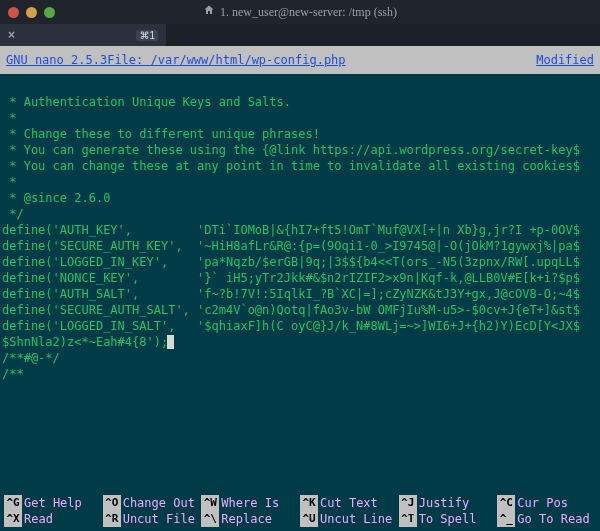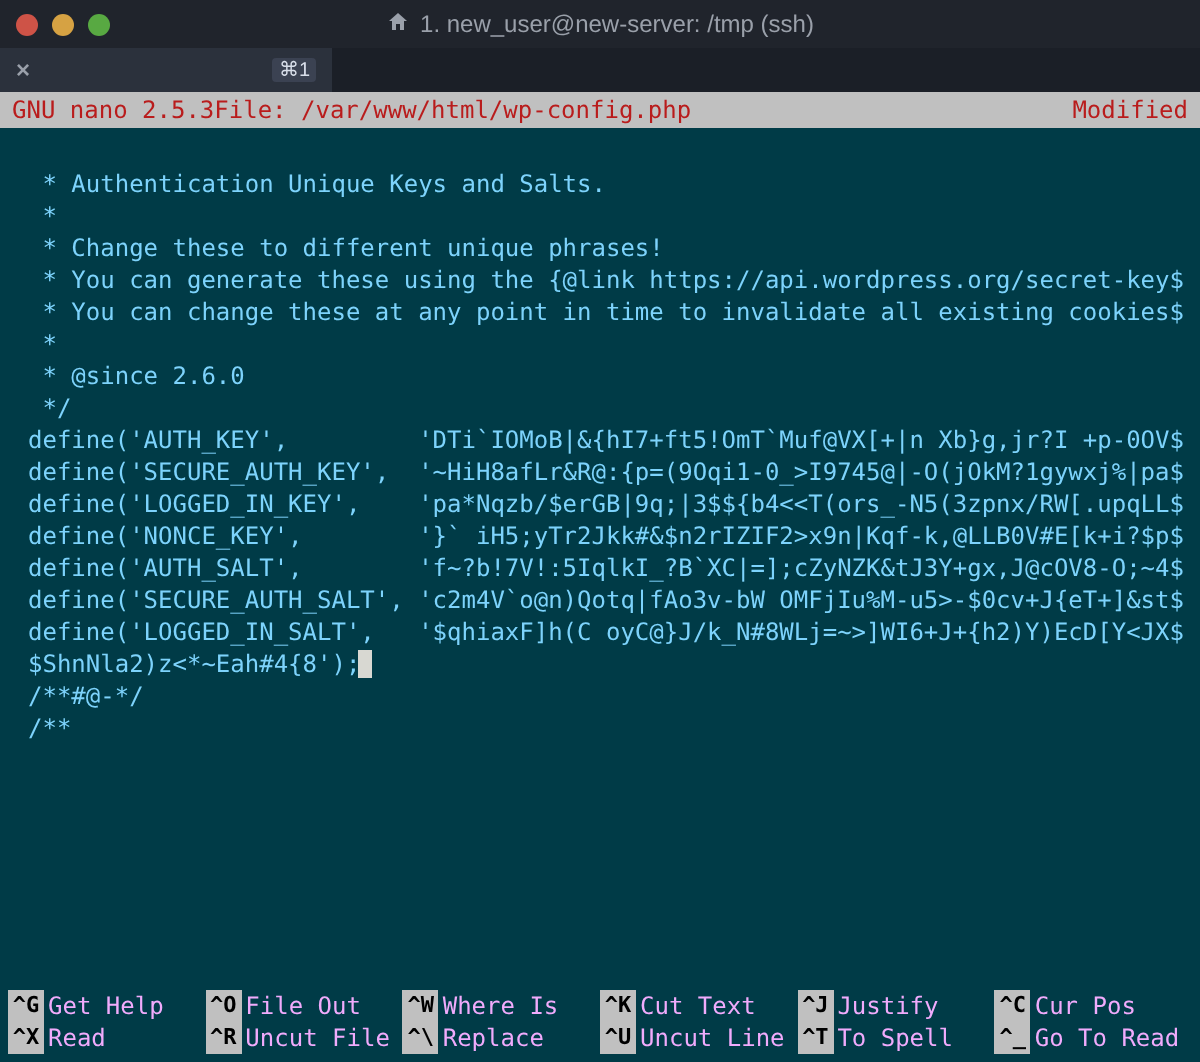--- a/index.html
+++ b/index.html
@@ -46,20 +46,21 @@
   .dot.green { background: #58a942; }
   .titlebar .title {
     position: absolute;
     left: 0; right: 0;
     text-align: left;
     pointer-events: none;
     display: flex;
     justify-content: center;
     align-items: center;
     gap: 5px;
+    font-family: Liberation Serif, serif;
   }
   .home-icon svg { width: 12px; height: 12px; fill: #9aa0aa; }
 
   
   .tabbar {
     height: 22px;
     background: #1b1f27;
     display: flex;
     align-items: stretch;
     font-family: -apple-system, "Segoe UI", sans-serif;
@@ -88,41 +89,42 @@
   
   .editor {
     flex: 1;
     background: #003b47;
     display: flex;
     flex-direction: column;
     overflow: hidden;
   }
   .nano-header {
     background: #c0c0c0;
-    color: #b91c1c;
-    height: 18px;
+    color: #1d4ed8;
+    height: 28px;
     display: flex;
     align-items: center;
     padding: 0 6px;
     font-weight: normal;
     font-size: 12px;
     white-space: pre;
+    text-decoration: underline;
   }
   .nano-header .left  { flex: 0 0 auto; }
   .nano-header .mid   { flex: 1 1 auto; text-align: left; }
   .nano-header .right { flex: 0 0 auto; }
 
   .buffer {
     flex: 1;
-    padding: 4px 6px 0 14px;
+    padding: 4px 6px 0 2px;
     line-height: 16px;
     font-size: 12px;
     white-space: pre;
     overflow: hidden;
-    color: #7dd3fc;
+    color: #22c55e;
   }
   .buffer .line {
     white-space: pre;
     overflow: hidden;
   }
   .cursor {
     display: inline-block;
     width: 7px;
     height: 14px;
     background: #d8d8d2;
@@ -199,21 +201,21 @@
     <div class="buffer" id="buffer"><div class="line"> </div><div class="line"> * Authentication Unique Keys and Salts.</div><div class="line"> *</div><div class="line"> * Change these to different unique phrases!</div><div class="line"> * You can generate these using the {@link https://api.wordpress.org/secret-key$</div><div class="line"> * You can change these at any point in time to invalidate all existing cookies$</div><div class="line"> *</div><div class="line"> * @since 2.6.0</div><div class="line"> */</div><div class="line">define('AUTH_KEY',         'DTi`IOMoB|&amp;{hI7+ft5!OmT`Muf@VX[+|n Xb}g,jr?I +p-0OV$</div><div class="line">define('SECURE_AUTH_KEY',  '~HiH8afLr&amp;R@:{p=(9Oqi1-0_&gt;I9745@|-O(jOkM?1gywxj%|pa$</div><div class="line">define('LOGGED_IN_KEY',    'pa*Nqzb/$erGB|9q;|3$${b4&lt;&lt;T(ors_-N5(3zpnx/RW[.upqLL$</div><div class="line">define('NONCE_KEY',        '}` iH5;yTr2Jkk#&amp;$n2rIZIF2&gt;x9n|Kqf-k,@LLB0V#E[k+i?$p$</div><div class="line">define('AUTH_SALT',        'f~?b!7V!:5IqlkI_?B`XC|=];cZyNZK&amp;tJ3Y+gx,J@cOV8-O;~4$</div><div class="line">define('SECURE_AUTH_SALT', 'c2m4V`o@n)Qotq|fAo3v-bW OMFjIu%M-u5&gt;-$0cv+J{eT+]&amp;st$</div><div class="line">define('LOGGED_IN_SALT',   '$qhiaxF]h(C oyC@}J/k_N#8WLj=~&gt;]WI6+J+{h2)Y)EcD[Y&lt;JX$</div><div class="line">$ShnNla2)z&lt;*~Eah#4{8');<span class="cursor"></span></div><div class="line">/**#@-*/</div><div class="line"></div><div class="line">/**</div></div>
 
     <div class="shortcuts">
       <div class="shortcut-row" id="sc-row1">
           <div class="shortcut">
             <span class="key">^G</span>
             <span class="label">Get Help</span>
           </div>
           <div class="shortcut">
             <span class="key">^O</span>
-            <span class="label">File Out</span>
+            <span class="label">Change Out</span>
           </div>
           <div class="shortcut">
             <span class="key">^W</span>
             <span class="label">Where Is</span>
           </div>
           <div class="shortcut">
             <span class="key">^K</span>
             <span class="label">Cut Text</span>
           </div>
           <div class="shortcut">

